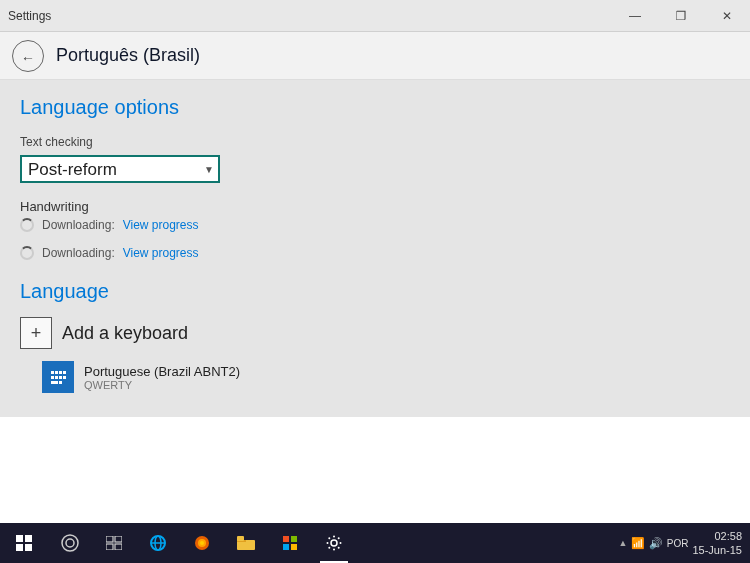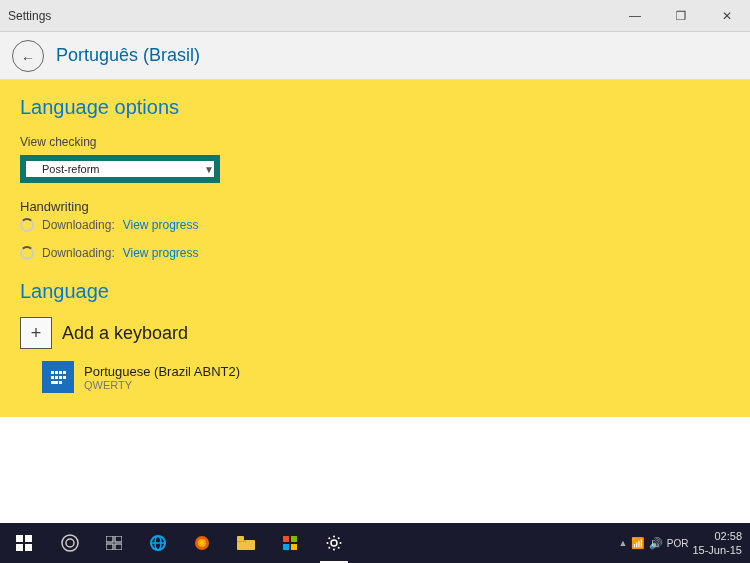--- a/index.html
+++ b/index.html
@@ -64,28 +64,28 @@
       background: transparent;
       display: flex;
       align-items: center;
       justify-content: center;
       cursor: pointer;
       font-size: 14px;
       color: #444;
     }
     .nav-title {
       font-size: 18px;
-      color: #0369a1;
+      color: #0f172a;
       font-weight: 400;
     }
 
     
     .content {
       padding: 16px 20px;
-      background: #fde047;
+      background: #e5e5e5;
     }
 
     .section-title {
       font-size: 20px;
       color: #0078d7;
       font-weight: 300;
       margin-bottom: 16px;
     }
 
     .sub-label {
@@ -93,25 +93,25 @@
       color: #444;
       margin-bottom: 6px;
     }
 
     .dropdown-wrapper {
       margin-bottom: 16px;
     }
     .dropdown {
       width: 200px;
       height: 28px;
-      border: 6px solid #0f766e;
+      border: 2px solid #0f766e;
       background: #fff;
-      font-size: 11px;
+      font-size: 17px;
       color: #222;
-      padding: 0 16px;
+      padding: 0 6px;
       appearance: none;
       -webkit-appearance: none;
       cursor: pointer;
       position: relative;
     }
     .dropdown-container {
       position: relative;
       width: 200px;
     }
     .dropdown-arrow {
@@ -306,21 +306,21 @@
     <span>←</span>
   </button>
   <span class="nav-title">Português (Brasil)</span>
 </div>
 
 <div class="content">
 
   <div class="section-title">Language options</div>
 
   <div class="dropdown-wrapper">
-    <div class="sub-label">View checking</div>
+    <div class="sub-label">Text checking</div>
     <div class="dropdown-container">
       <select class="dropdown">
         <option>Post-reform</option>
         <option>Pre-reform</option>
       </select>
       <span class="dropdown-arrow">▼</span>
     </div>
   </div>
 
   <div class="feature-row">

